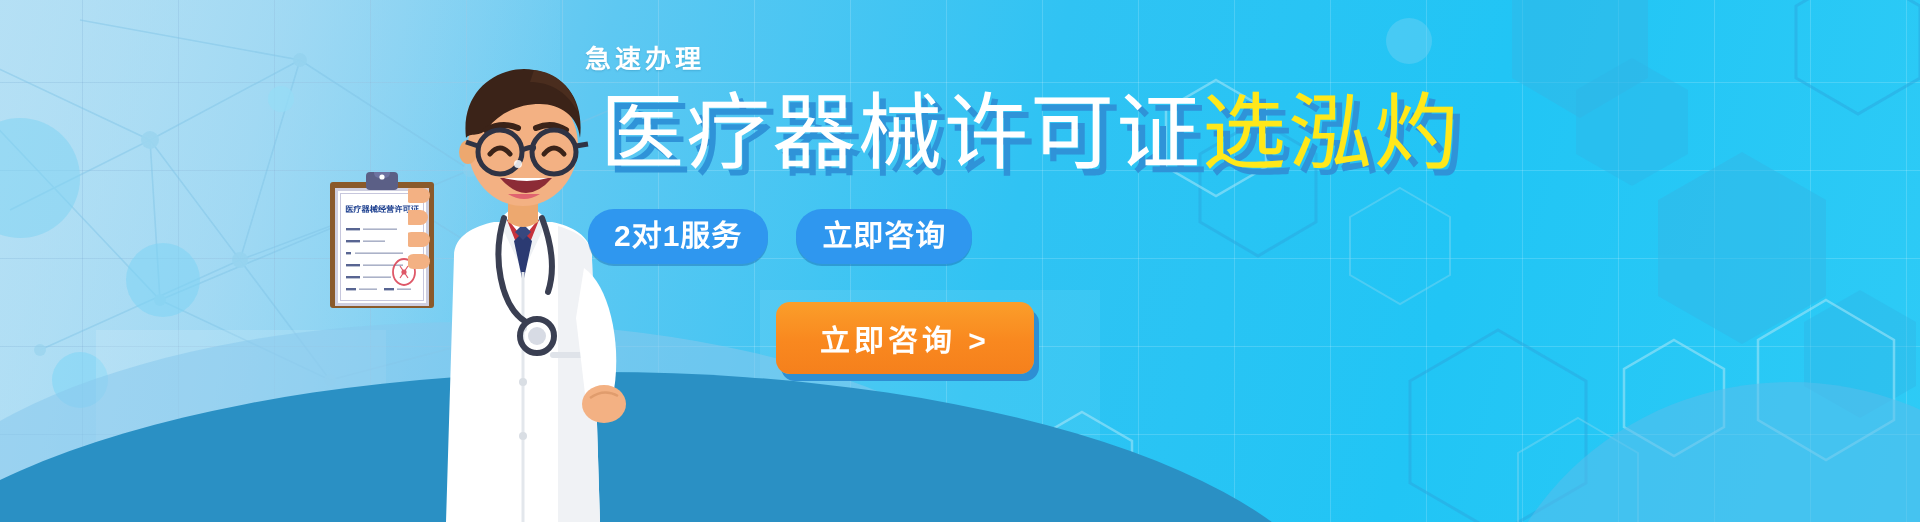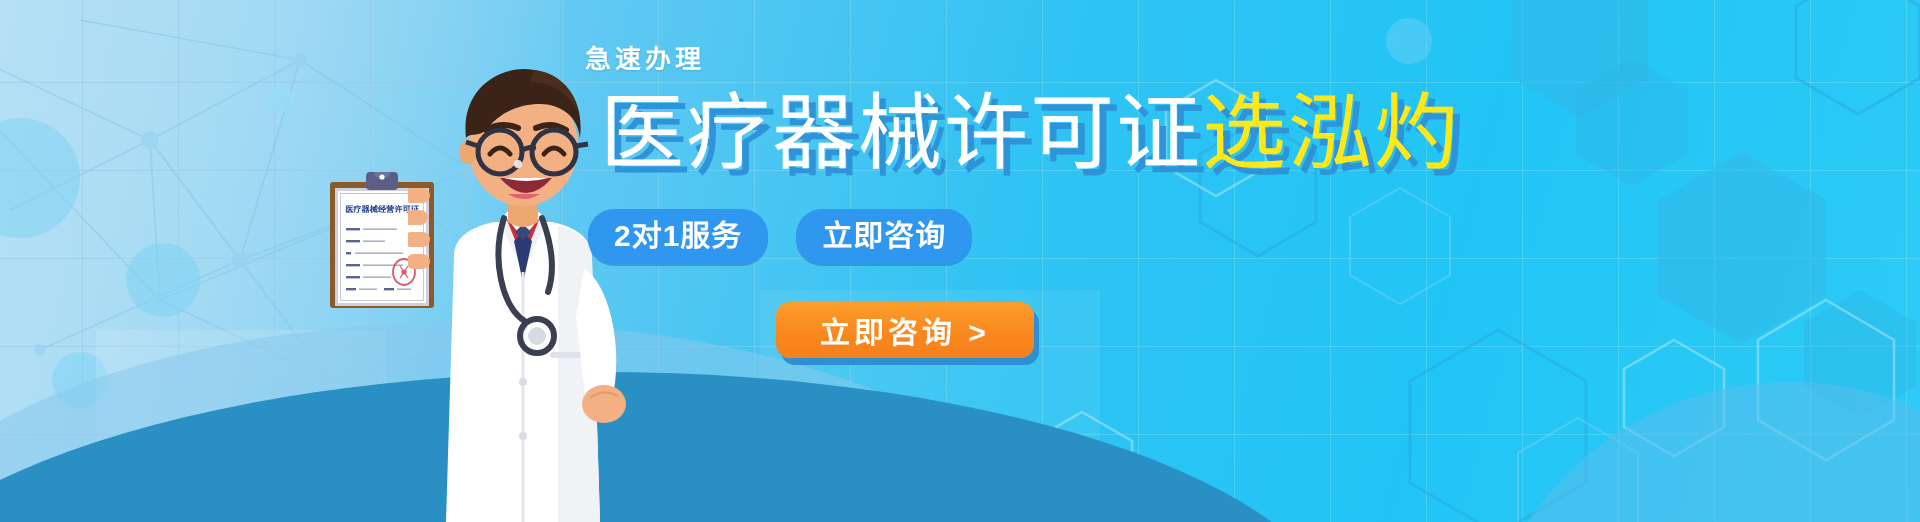--- a/index.html
+++ b/index.html
@@ -104,21 +104,21 @@
     box-shadow:0 2px 0 rgba(25,105,175,.45);
     white-space:nowrap;
   }
 
   
   .cta-wrap{margin-top:38px;margin-left:192px;}
   .cta{
     display:inline-block;position:relative;
     background:linear-gradient(180deg,#fb9e2a 0%,#f9881f 55%,#f5801c 100%);
     color:#ffffff;font-size:30px;font-weight:700;letter-spacing:4px;
-    padding:6px 44px;border-radius:14px;border:0;cursor:pointer;
+    padding:14px 44px;border-radius:14px;border:0;cursor:pointer;
     box-shadow:5px 7px 0 #2e8fd3;
     font-family:"Liberation Sans","DejaVu Sans",sans-serif;
   }
 
   
   .doctor{position:absolute;left:408px;bottom:0;width:230px;height:462px;}
 
   
   .clipboard{position:absolute;left:330px;top:172px;width:104px;height:136px;}
 </style>

